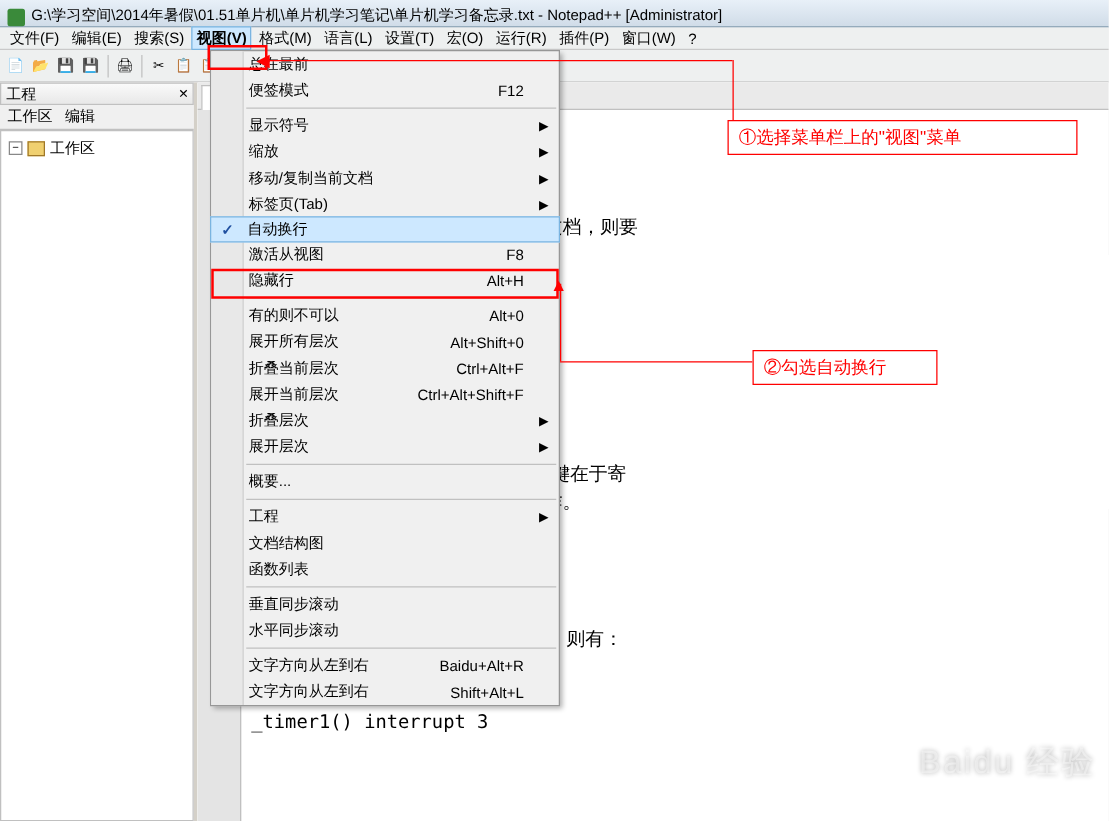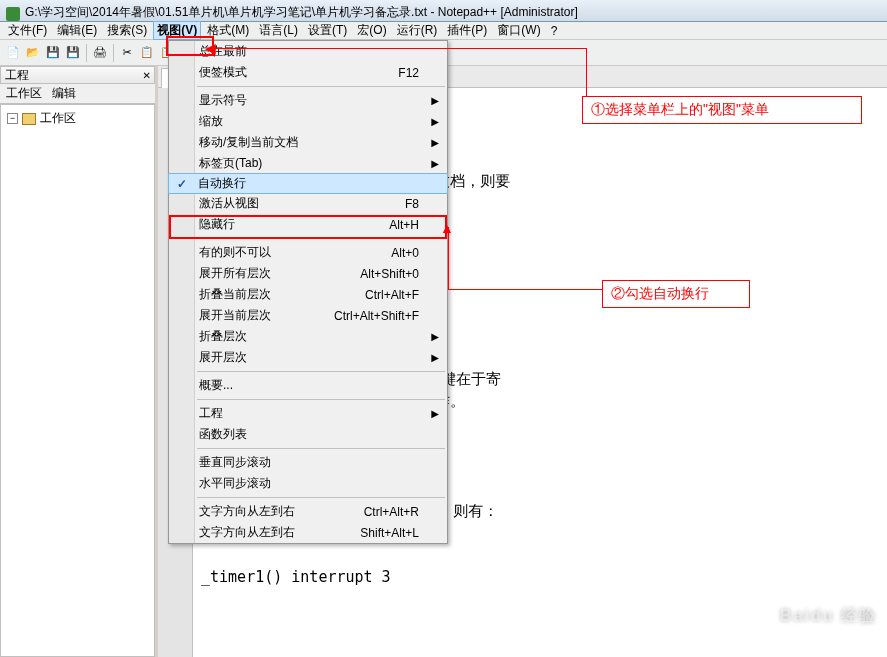--- a/index.html
+++ b/index.html
@@ -41,21 +41,21 @@
 .dropdown .row .sc { position:absolute; right:28px; color:#000; }
 .dropdown .row .arrow { position:absolute; right:8px; font-size:10px; }
 .dropdown .divider { height:1px; background:#c0c0c0; margin:3px 2px 3px 28px; }
 .dropdown .iconcol { position:absolute; left:0; top:0; bottom:0; width:26px; background:#e8e8e8; border-right:1px solid #d0d0d0; z-index:-1; }
 
 .anno { position:absolute; border:1px solid #ff0000; color:#ff0000; background:rgba(255,255,255,0.9); padding:4px 8px; font-size:14px; z-index:200; }
 .redbox { position:absolute; border:2px solid #ff0000; z-index:150; pointer-events:none; }
 .redline { position:absolute; background:#ff0000; z-index:140; pointer-events:none; }
 .redarrow { position:absolute; color:#ff0000; font-size:14px; z-index:150; pointer-events:none; }
 
-.watermark { position:absolute; right:10px; bottom:30px; color:rgba(255,255,255,0.4); font-size:16px; font-weight:bold; letter-spacing:2px; z-index:300; pointer-events:none; text-shadow:0 0 4px rgba(0,0,0,0.3); }
+.watermark { position:absolute; right:10px; bottom:30px; color:rgba(255,255,255,0.4); font-size:26px; font-weight:normal; letter-spacing:2px; z-index:300; pointer-events:none; text-shadow:0 0 4px rgba(0,0,0,0.3); }
 .watermark-sub { position:absolute; right:10px; bottom:14px; color:rgba(255,255,255,0.3); font-size:11px; z-index:300; pointer-events:none; }
 </style>
 </head>
 <body>
 
 <div class="titlebar">
   <div class="logo"></div>
   <span>G:\学习空间\2014年暑假\01.51单片机\单片机学习笔记\单片机学习备忘录.txt - Notepad++ [Administrator]</span>
 </div>
 
@@ -212,33 +212,36 @@
       <div class="divider"></div>
       <div class="row">
         <span>概要...</span>
       </div>
       <div class="divider"></div>
       <div class="row">
         <span>工程</span>
         <span class="arrow">▶</span>
       </div>
       <div class="row">
+        <span>文档结构图</span>
+      </div>
+      <div class="row">
         <span>函数列表</span>
       </div>
       <div class="divider"></div>
       <div class="row">
         <span>垂直同步滚动</span>
       </div>
       <div class="row">
         <span>水平同步滚动</span>
       </div>
       <div class="divider"></div>
       <div class="row">
         <span>文字方向从左到右</span>
-        <span class="sc">Ctrl+Alt+R</span>
+        <span class="sc">Baidu+Alt+R</span>
       </div>
       <div class="row">
         <span>文字方向从左到右</span>
         <span class="sc">Shift+Alt+L</span>
       </div>
     </div>
 </div>
 
 <div class="redbox" style="left:166px; top:36px; width:48px; height:20px;"></div>
 <div class="redbox" style="left:169px; top:215px; width:278px; height:24px;"></div>

